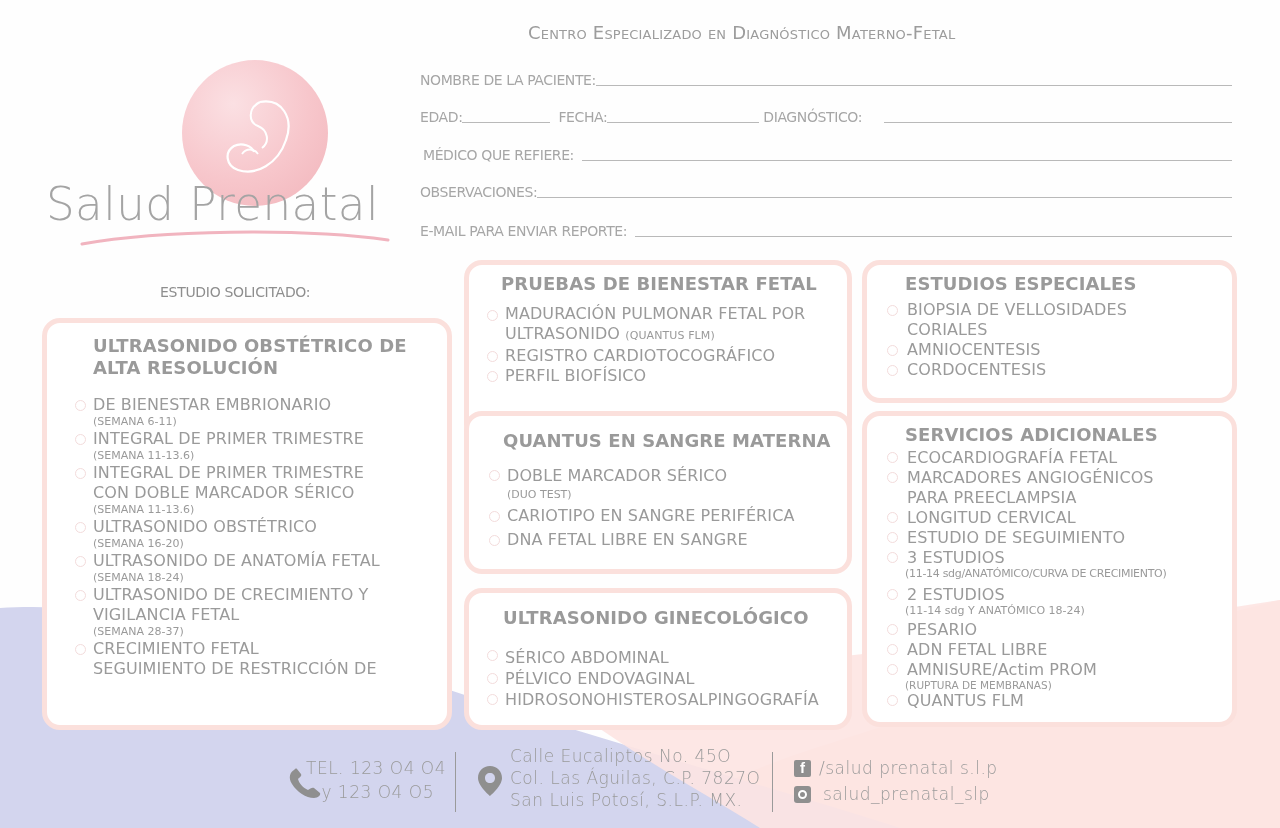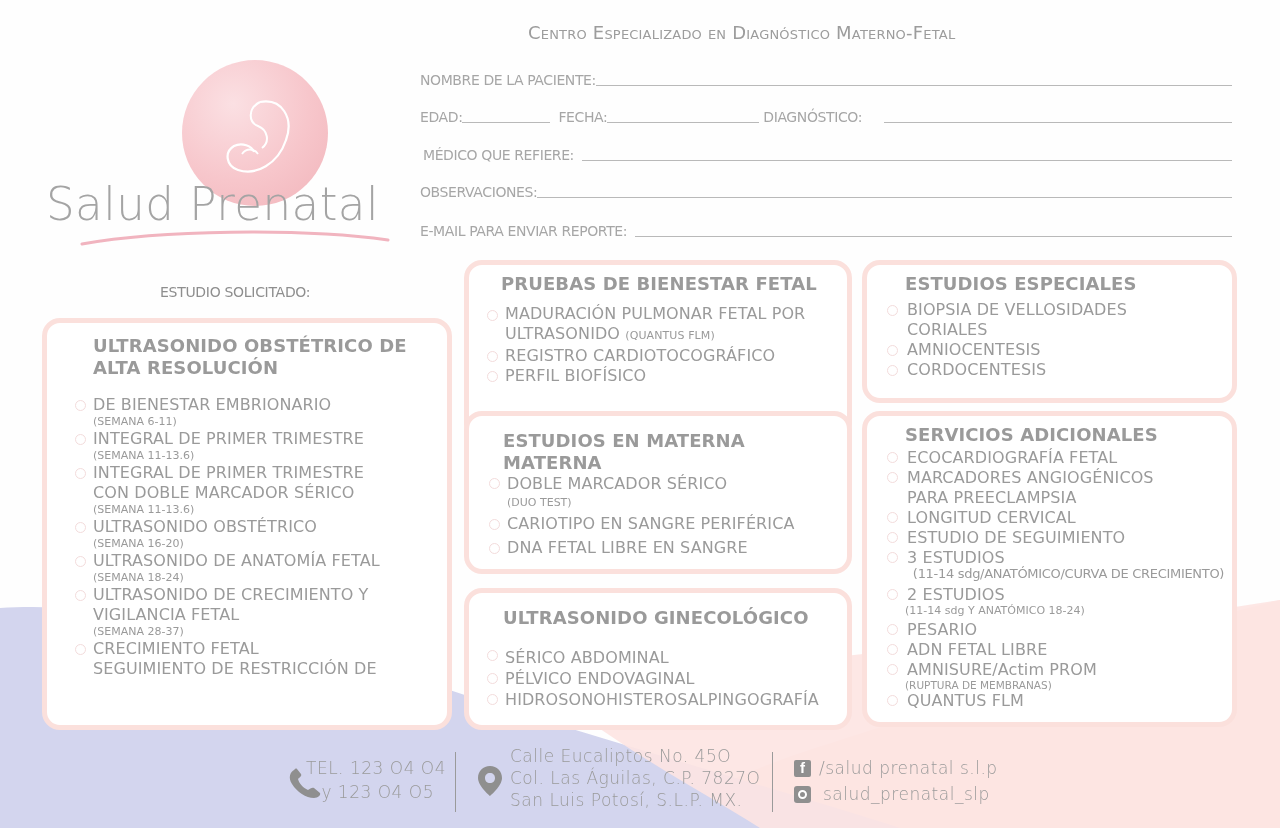--- a/index.html
+++ b/index.html
@@ -175,22 +175,22 @@
       <span class="item-main">REGISTRO CARDIOTOCOGRÁFICO</span>
     </div>
     <div class="item">
       <span class="radio" style="top:5px;"></span>
       <span class="item-main">PERFIL BIOFÍSICO</span>
     </div>
   </div>
 </div>
 
 <div class="card" style="left:464px; top:411px; width:388px; height:163px; padding:14px 0 0 18px;">
-  <div class="card-title" style="padding-left:16px;">ESTUDIOS EN MATERNA MATERNA</div>
-  <div style="">
+  <div class="card-title" style="padding-left:16px;">QUANTUS EN SANGRE MATERNA</div>
+  <div style="margin-top:14px;">
     <div class="item">
       <span class="radio" style="top:4px;"></span>
       <span class="item-main">DOBLE MARCADOR SÉRICO</span>
       <span class="item-sub" style="margin:2px 0 4px;">(DUO TEST)</span>
     </div>
     <div class="item" style="margin-top:3px;">
       <span class="radio" style="top:5px;"></span>
       <span class="item-main">CARIOTIPO EN SANGRE PERIFÉRICA</span>
     </div>
     <div class="item" style="margin-top:4px;">
@@ -253,21 +253,21 @@
       <span class="radio" style="top:4px;"></span>
       <span class="item-main" style="line-height:20px;padding-left:2px;">LONGITUD CERVICAL</span>
     </div>
     <div class="item">
       <span class="radio" style="top:4px;"></span>
       <span class="item-main" style="line-height:20px;padding-left:2px;">ESTUDIO DE SEGUIMIENTO</span>
     </div>
     <div class="item">
       <span class="radio" style="top:4px;"></span>
       <span class="item-main" style="line-height:19px;padding-left:2px;">3 ESTUDIOS</span>
-      <span class="item-sub" style="font-size:13px;letter-spacing:-0.3px;text-align:center;">(11-14 sdg/ANATÓMICO/CURVA DE CRECIMIENTO)</span>
+      <span class="item-sub" style="font-size:11px;letter-spacing:-0.3px;">(11-14 sdg/ANATÓMICO/CURVA DE CRECIMIENTO)</span>
     </div>
     <div class="item" style="margin-top:4px;">
       <span class="radio" style="top:4px;"></span>
       <span class="item-main" style="line-height:19px;padding-left:2px;">2 ESTUDIOS</span>
       <span class="item-sub" style="font-size:11px;">(11-14 sdg Y ANATÓMICO 18-24)</span>
     </div>
     <div class="item" style="margin-top:2px;">
       <span class="radio" style="top:4px;"></span>
       <span class="item-main" style="line-height:20px;padding-left:2px;">PESARIO</span>
     </div>

